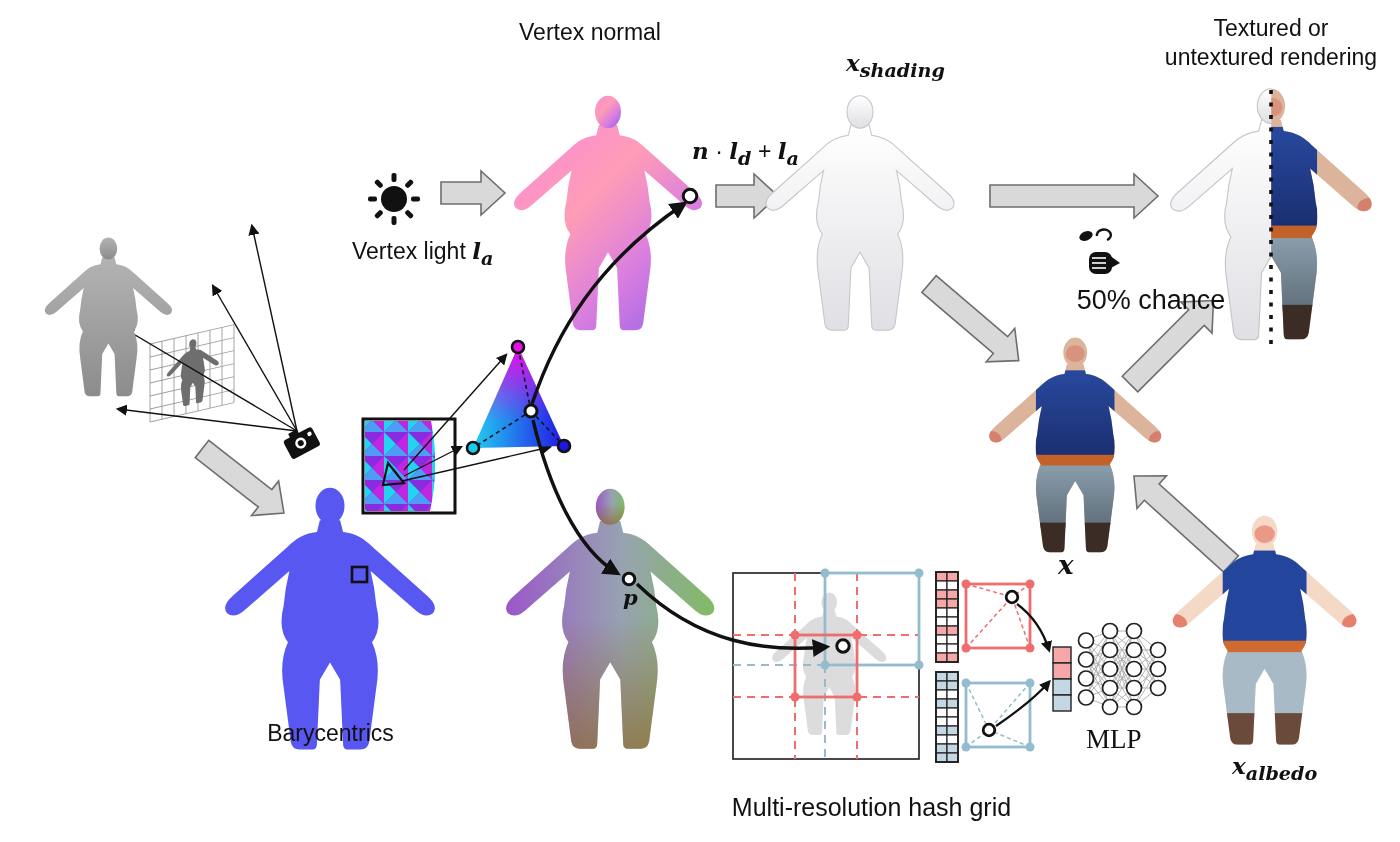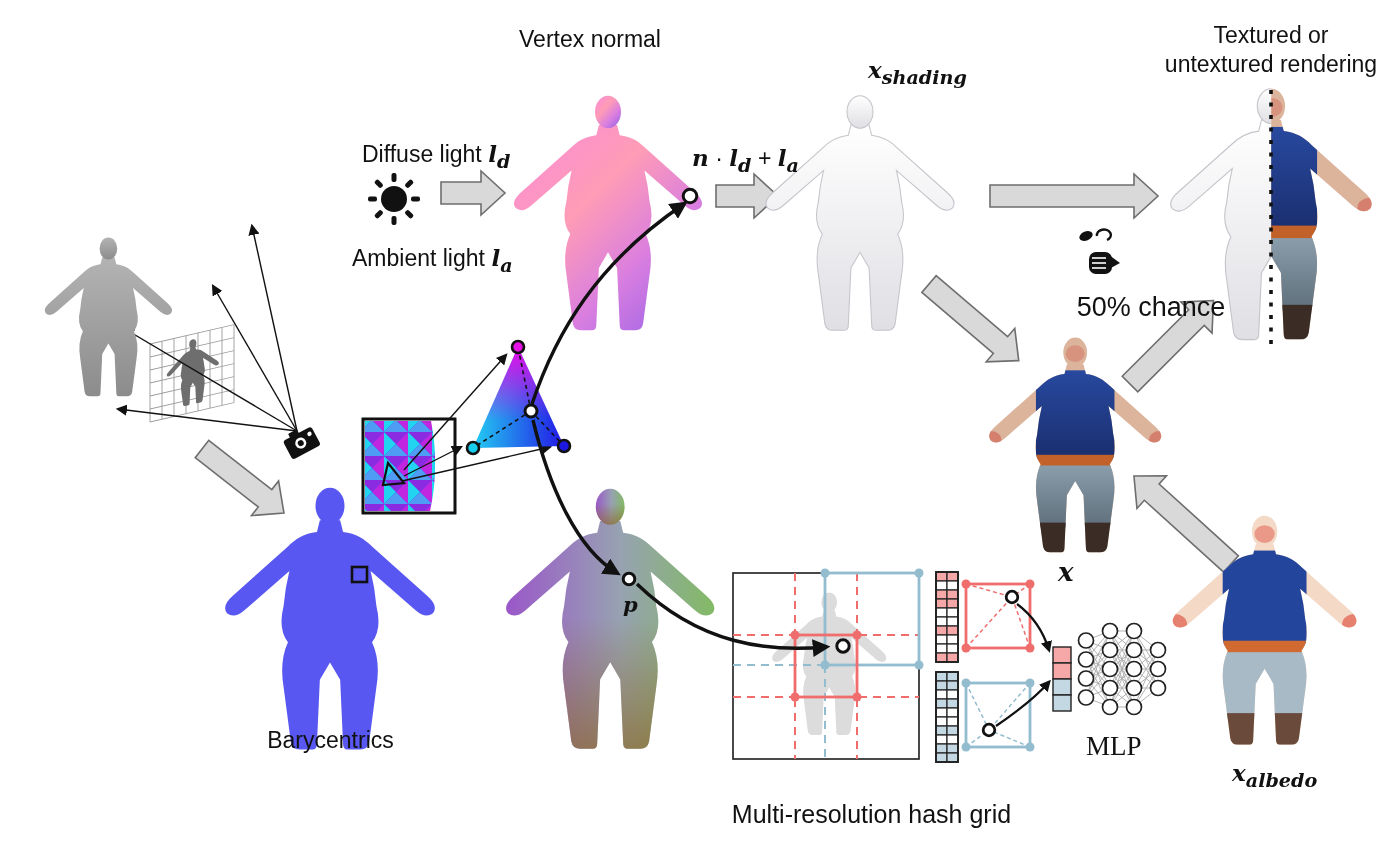--- a/index.html
+++ b/index.html
@@ -1,19 +1,19 @@
 <!DOCTYPE html>
 <html style="--bg: #ffffff; --text: #111111; --arrow-fill: #d9d9d9; --arrow-stroke: #6e6e6e; --blue-body: #5857f2; --red-grid: #f06d6d; --blue-grid: #93bccf; --pink-cell: #f6a8a8; --blue-cell: #c3d8e3; --tri-magenta: #e510e5; --tri-cyan: #17cdec; --tri-blue: #1d17e2;"><head>
 <meta charset="utf-8">
 <style>
   html,body{margin:0;padding:0;background:#fff;}
   #canvas{position:relative;width:1400px;height:842px;background:var(--bg,#fff);overflow:hidden;
           font-family:"Liberation Sans",sans-serif;color:var(--text,#111);}
   #art{position:absolute;left:0;top:0;}
-  .lbl{position:absolute;font-size:23px;line-height:1.28;white-space:nowrap;color:var(--text,#111);margin-top:7px;}
+  .lbl{position:absolute;font-size:23px;line-height:1.28;white-space:nowrap;color:var(--text,#111);}
   .ctr{text-align:center;white-space:normal;}
   .m{font-family:"DejaVu Serif",serif;font-style:italic;font-weight:bold;}
   .sp{display:inline-block;width:0.28em;}
   .f26{font-size:26px;} .f27{font-size:27px;} .f25{font-size:25px;} .f21{font-size:21px;}
   .blockArrow{fill:var(--arrow-fill,#d9d9d9);stroke:var(--arrow-stroke,#6e6e6e);stroke-width:1.6;}
   .thin{stroke:#111;stroke-width:1.4;fill:none;}
   .thick{stroke:#111;stroke-width:3.4;fill:none;}
   .dashT{stroke:#111;stroke-width:1.6;stroke-dasharray:4 3.5;fill:none;}
   .gridline{stroke:#9a9a9a;stroke-width:0.9;}
   .pt{fill:#fff;stroke:#111;stroke-width:3;}
@@ -447,32 +447,29 @@
   <path class="thick" d="M533,420 C549,487 577,549 617,573" marker-end="url(#mThick)"></path>
   <path class="thick" d="M637,584 C700,645 768,652 826,647" marker-end="url(#mThick)"></path>
   <circle cx="690" cy="196" r="6.8" class="pt"></circle>
   <circle cx="629" cy="579" r="5.8" class="pt"></circle>
 </svg>
 
 <div class="lbl ctr" style="left:455px;top:18px;width:270px;">
   <div><span>Vertex normal</span></div>
 </div>
 
-<div class="lbl" style="left:362px;top:132px;">
-  <span>Diffuse light</span><span class="sp"></span><span class="m">l</span><sub class="m">d</sub>
-</div>
 <div class="lbl" style="left:352px;top:236px;">
-  <span>Ambient light</span><span class="sp"></span><span class="m">l</span><sub class="m">a</sub>
+  <span>Vertex light</span><span class="sp"></span><span class="m">l</span><sub class="m">a</sub>
 </div>
 
 <div class="lbl" style="left:692px;top:136px;">
   <span class="m">n</span><span class="sp"></span><span>·</span><span class="sp"></span><span class="m">l</span><sub class="m">d</sub><span class="sp"></span><span>+</span><span class="sp"></span><span class="m">l</span><sub class="m">a</sub>
 </div>
 
-<div class="lbl" style="left:868px;top:48px;">
+<div class="lbl" style="left:846px;top:48px;">
   <span class="m">x</span><sub class="m">shading</sub>
 </div>
 
 <div class="lbl ctr" style="left:1136px;top:14px;width:270px;">
   <div>Textured or</div>
   <div>untextured rendering</div>
 </div>
 
 <div class="lbl ctr f27" style="left:1056px;top:283px;width:190px;">50% chance</div>
 

